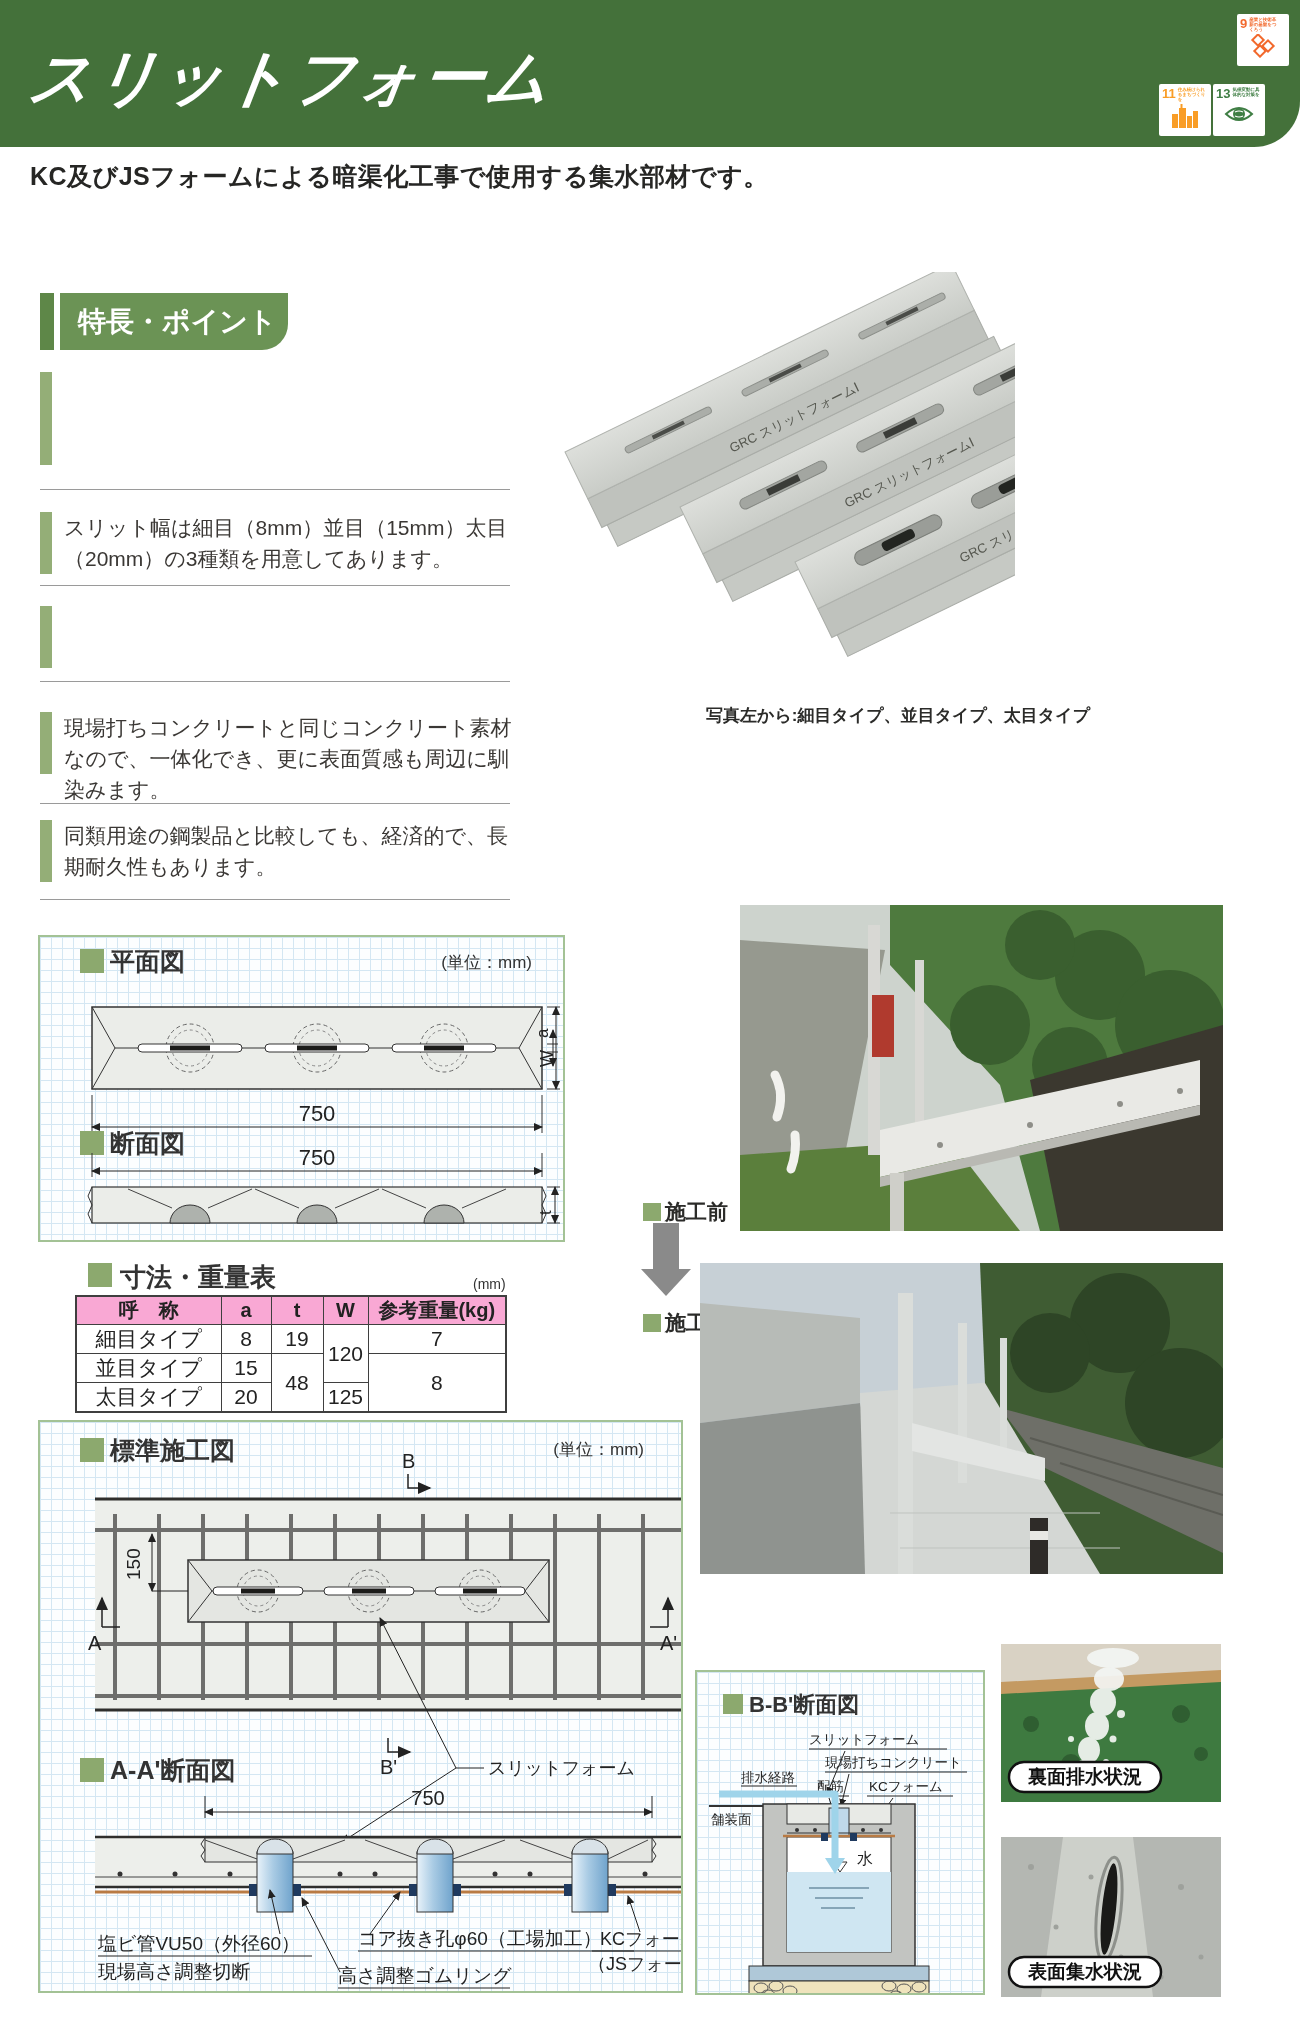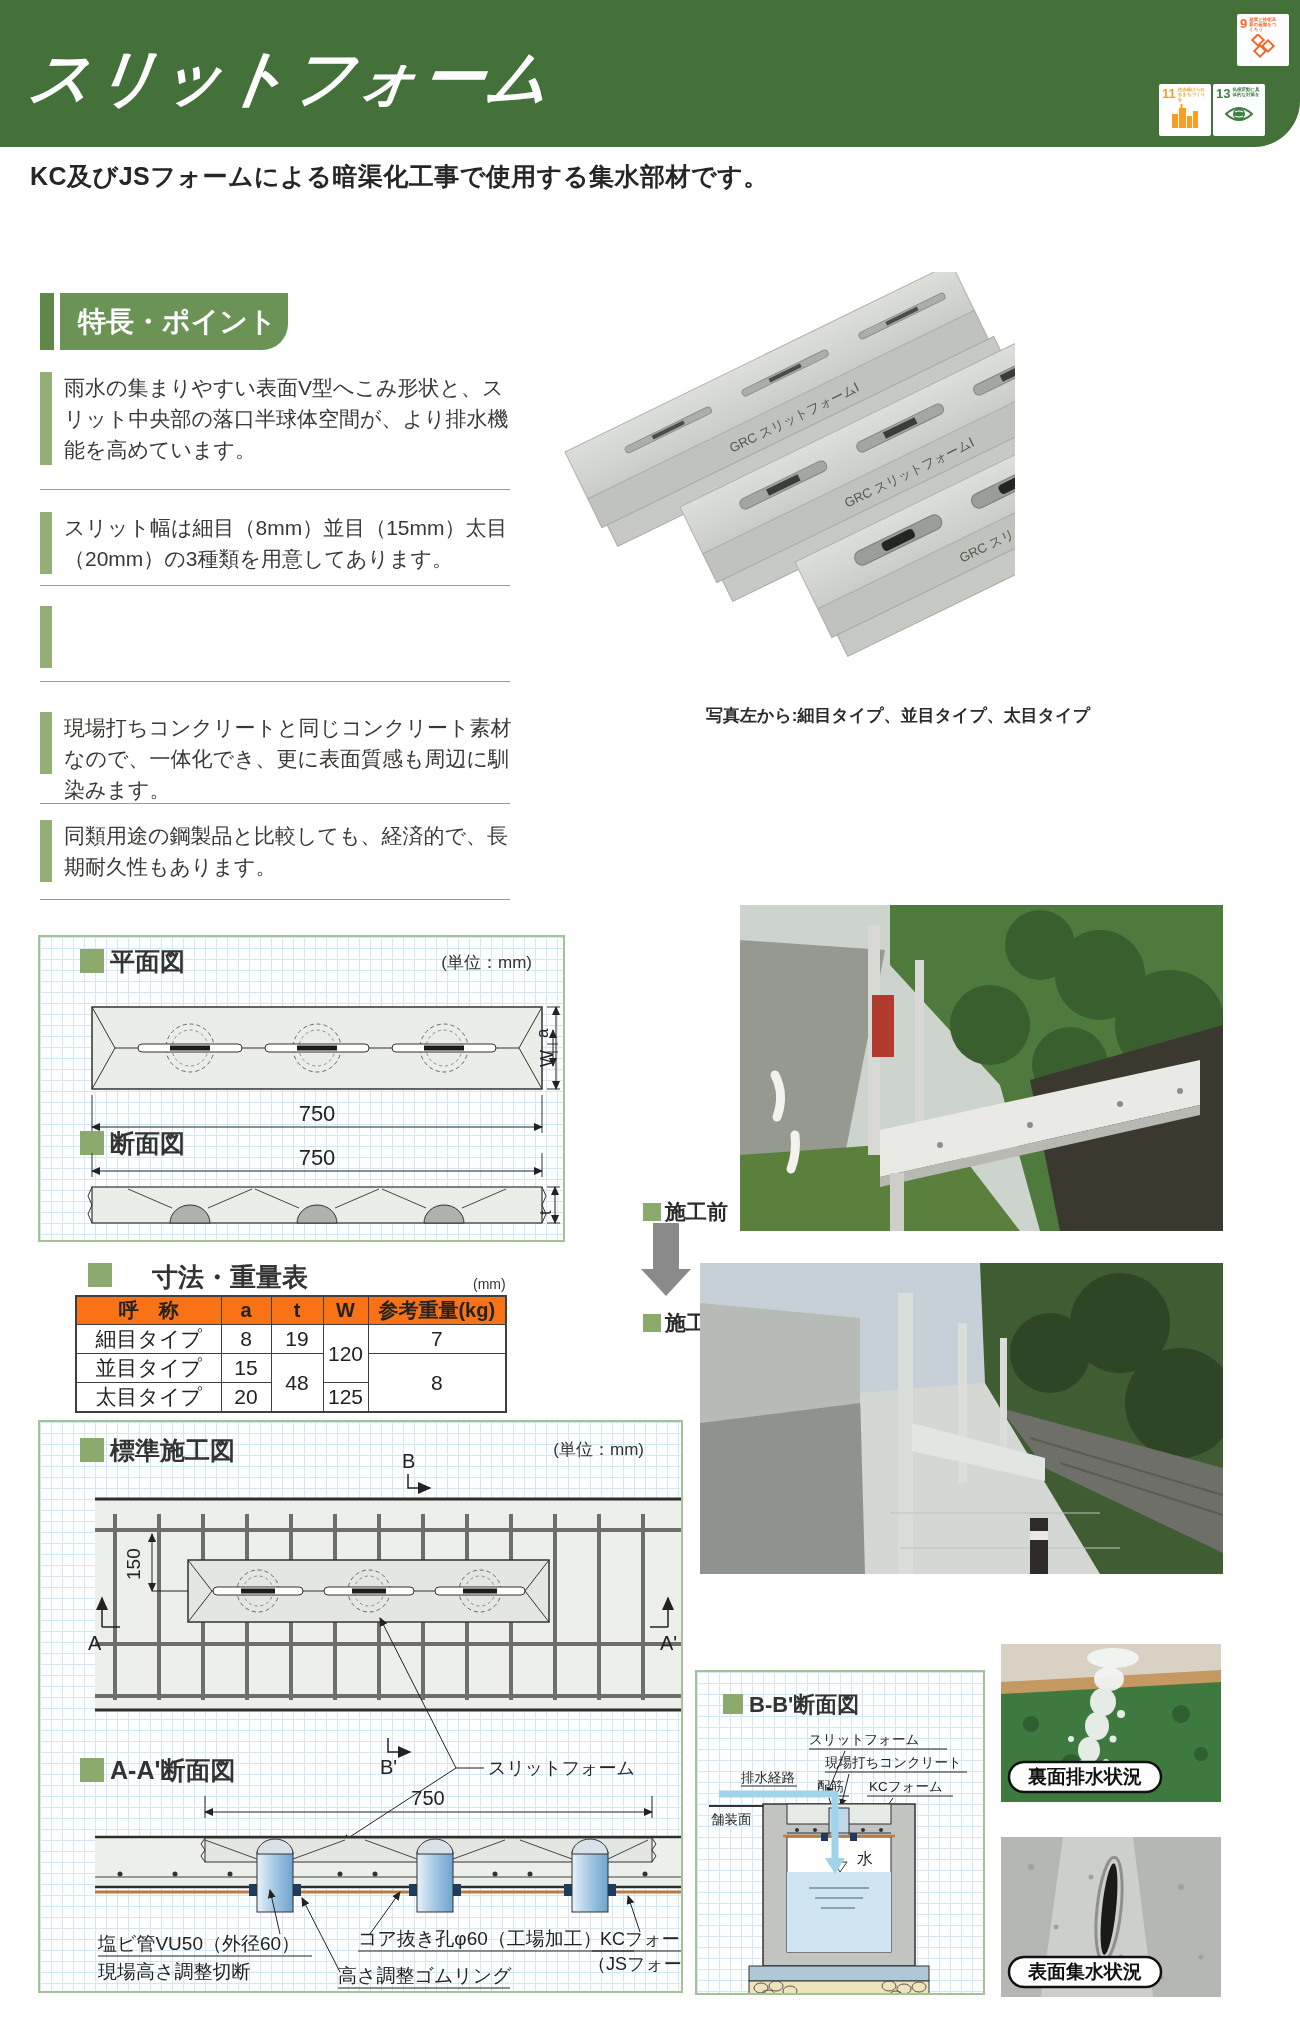--- a/index.html
+++ b/index.html
@@ -30,26 +30,26 @@
   .caption{left:706px;top:704px;font-size:17px;font-weight:bold;color:#2b2b29;}
 
   
   .gridbox{background-color:#FCFEFF;border:2px solid #A3C295;box-sizing:border-box;
      background-image:linear-gradient(to right,#D4E7F3 1px,transparent 1px),
                       linear-gradient(to bottom,#D4E7F3 1px,transparent 1px);
      background-size:11px 11px;}
 
   
   .seclabel-sq{width:24px;height:24px;background:#8CA96E;}
-  .seclabel-tx{font-size:26px;font-weight:bold;color:#333;margin-left:32px;}
+  .seclabel-tx{font-size:26px;font-weight:bold;color:#333;}
   .mmnote{font-size:14px;color:#333;}
   table.spec{border-collapse:collapse;table-layout:fixed;width:430px;font-size:21px;color:#222;}
   table.spec th,table.spec td{border:1px solid #3f3f3f;height:26px;padding:0;text-align:center;vertical-align:middle;}
   table.spec{border:2px solid #3f3f3f;}
-  table.spec th{background:#f97316;font-weight:bold;font-size:20px;}
+  table.spec th{background:#f9a8d4;font-weight:bold;font-size:20px;}
   td.ra{text-align:right;padding-right:10px;}
 
   .sitelabel{display:flex;align-items:center;gap:4px;font-size:21px;font-weight:bold;color:#2b2b29;}
   .sitelabel .sq{width:18px;height:18px;background:#8CA96E;}
   .photo{overflow:hidden;}
   .bigarrow-shaft{left:653px;top:1223px;width:26px;height:46px;background:#8a8a8a;}
   .bigarrow-head{left:641px;top:1269px;width:0;height:0;border-left:25px solid transparent;
      border-right:25px solid transparent;border-top:27px solid #8a8a8a;}
 
   svg text{font-family:"Liberation Sans","DejaVu Sans",sans-serif;}
@@ -103,21 +103,20 @@
   </div>
 
   <div class="abs intro">KC及びJSフォームによる暗渠化工事で使用する集水部材です。</div>
 
   <div class="abs feat-bar"></div>
   <div class="abs feat-box">
     <span>特長・ポイント</span>
   </div>
 
   <div class="abs item-bar" style="top:372px;height:93px;"></div>
-  <div class="abs item-text" style="top:372px;">雨水の集まりやすい表面V型へこみ形状と、スリット中央部の落口半球体空間が、より排水機能を高めています。</div>
   <div class="abs divider" style="top:489px;"></div>
 
   <div class="abs item-bar" style="top:512px;height:62px;"></div>
   <div class="abs item-text" style="top:512px;">スリット幅は細目（8mm）並目（15mm）太目（20mm）の3種類を用意してあります。</div>
   <div class="abs divider" style="top:585px;"></div>
 
   <div class="abs item-bar" style="top:606px;height:62px;"></div>
   <div class="abs divider" style="top:681px;"></div>
 
   <div class="abs item-bar" style="top:712px;height:62px;"></div>

